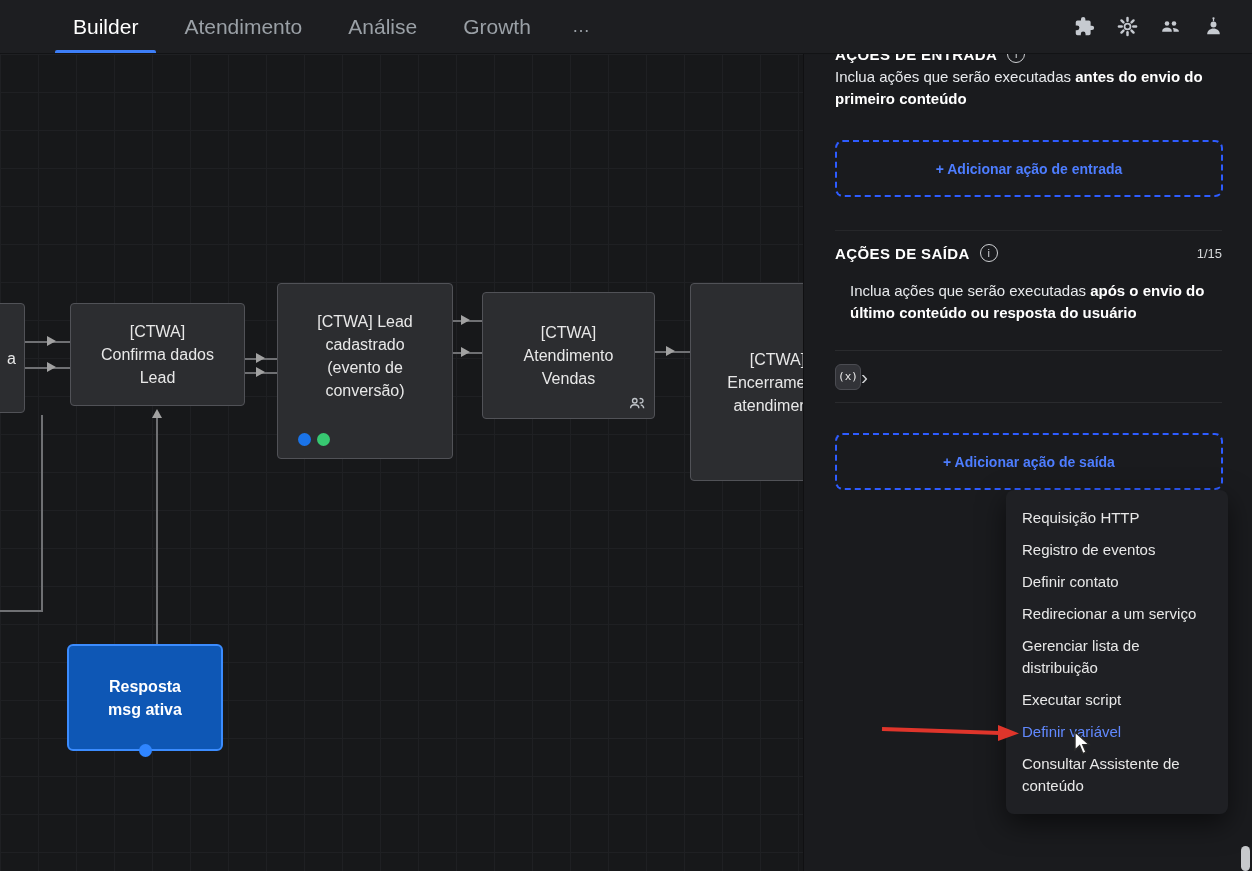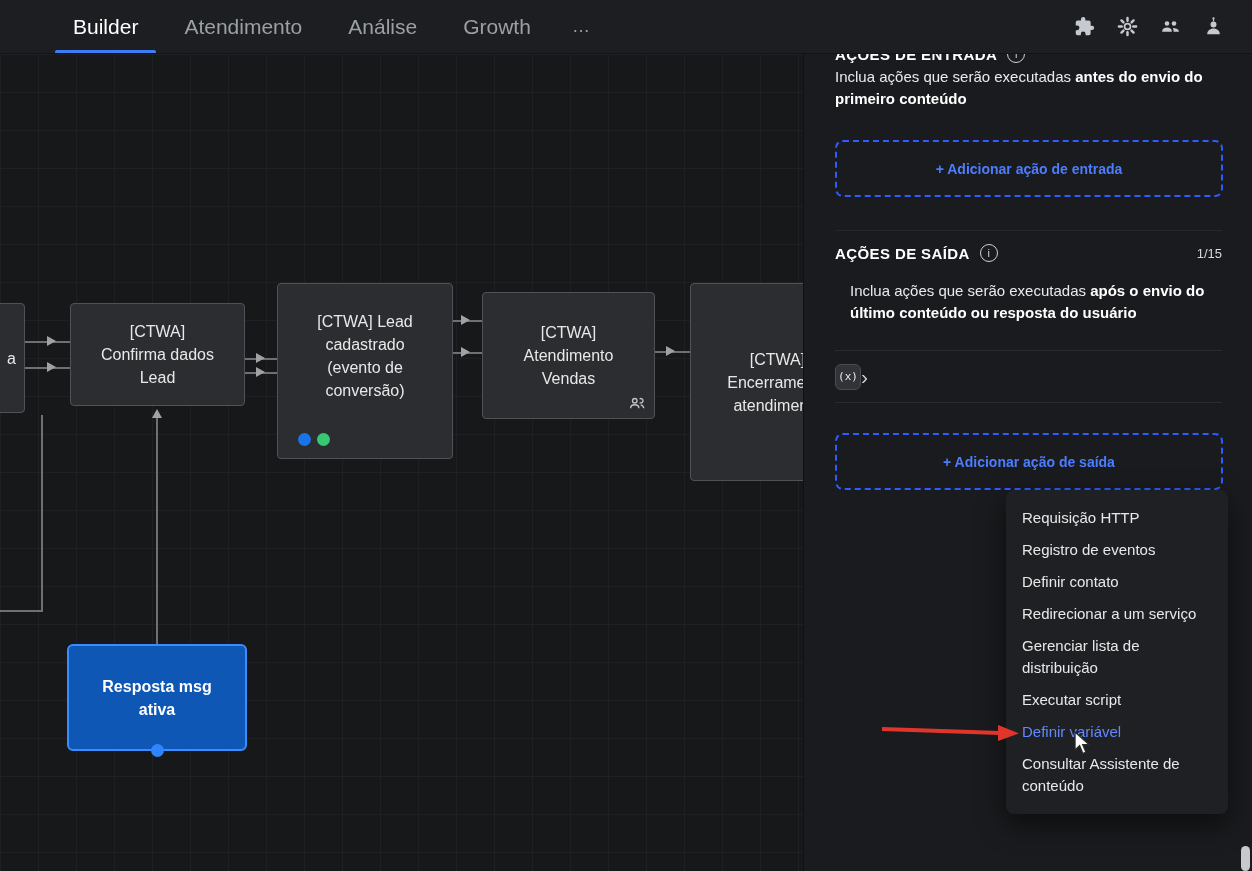--- a/index.html
+++ b/index.html
@@ -164,21 +164,21 @@
         <path d="M3.5 19c0-3 2.5-4.7 5.5-4.7s5.5 1.7 5.5 4.7"></path>
         <path d="M15.5 6.4a3 3 0 1 1 0 5.2"></path>
         <path d="M17 14.5c2.2.5 3.9 2 3.9 4.5"></path>
       </svg>
     </div>
 
     <div class="node" style="left:690px; top:229px; width:175px; height:198px;">
       <span>[CTWA] Encerramento atendimento</span>
     </div>
 
-    <div class="node node-selected" style="left:67px; top:590px; width:180px; height:107px;">
+    <div class="node node-selected" style="left:67px; top:590px; width:156px; height:107px;">
       <span>Resposta msg ativa</span>
       <span class="dot" style="left:calc(50% - 6px); bottom:-8px; background:#2f85ff;"></span>
     </div>
   </div>
 
   <div class="panel">
 
     <div class="clip-header">
       <div class="clip-inner">
         <span class="section-title">AÇÕES DE ENTRADA</span>

